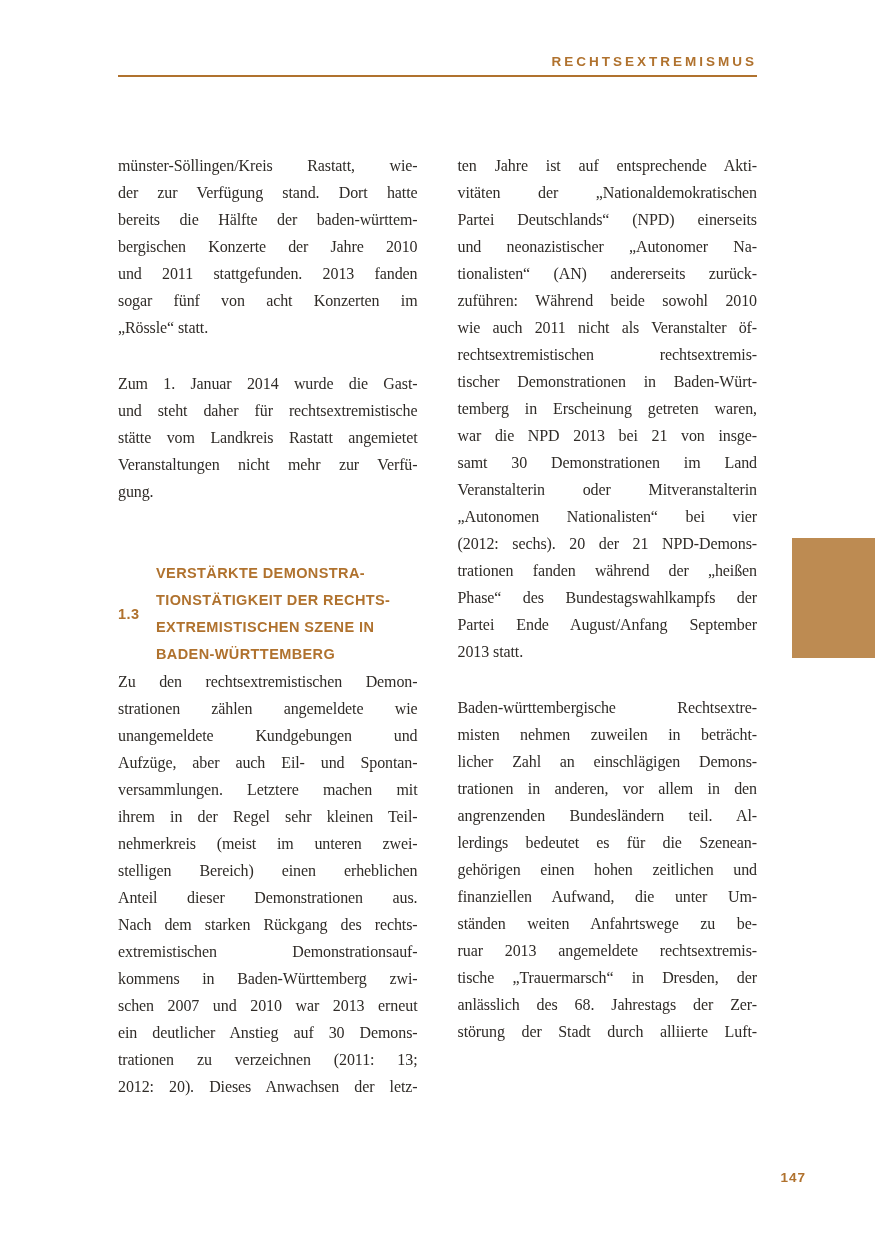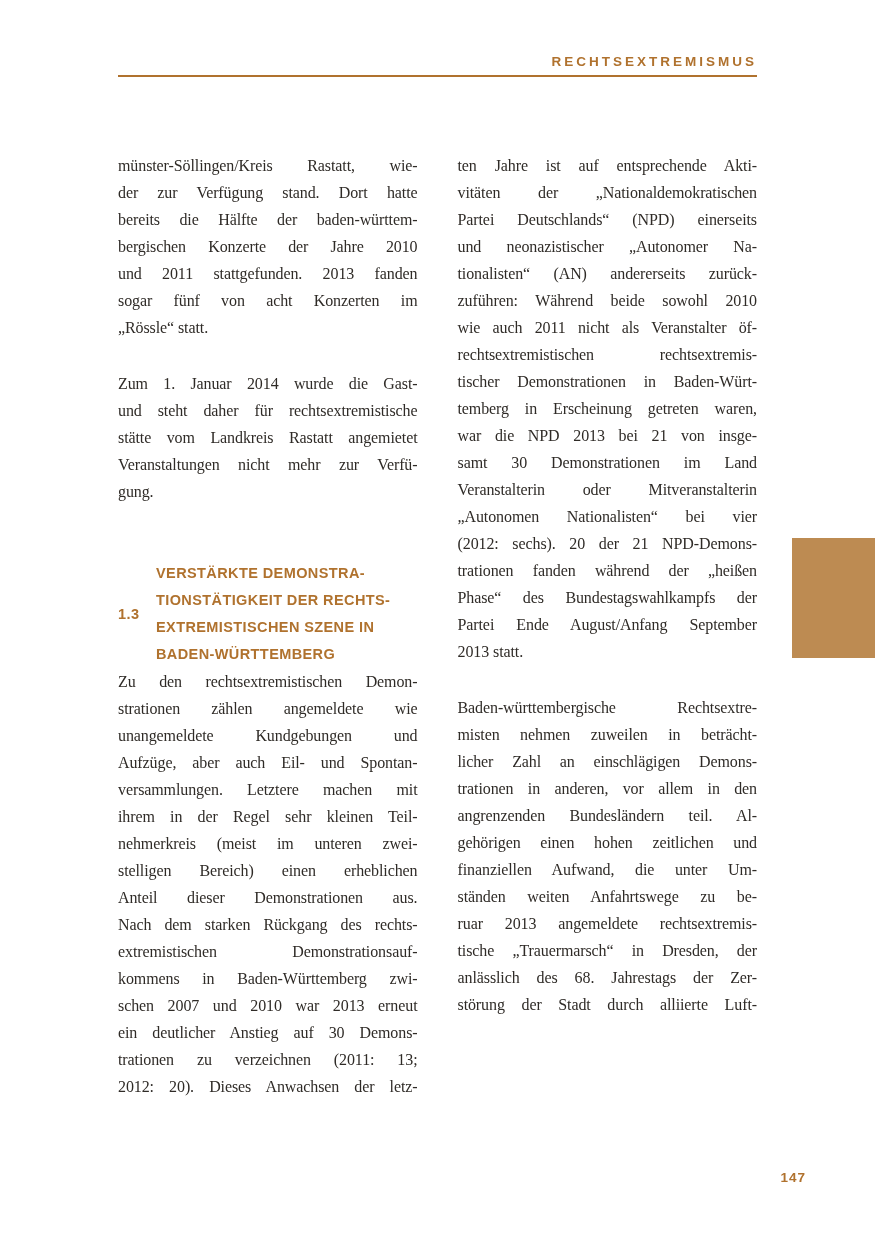--- a/index.html
+++ b/index.html
@@ -171,20 +171,21 @@
           <div class="line">Phase“ des Bundestagswahlkampfs der</div>
           <div class="line">Partei Ende August/Anfang September</div>
           <div class="line final">2013 statt.</div>
         </div>
         <div class="para body">
           <div class="line">Baden-württembergische Rechtsextre-</div>
           <div class="line">misten nehmen zuweilen in beträcht-</div>
           <div class="line">licher Zahl an einschlägigen Demons-</div>
           <div class="line">trationen in anderen, vor allem in den</div>
           <div class="line">angrenzenden Bundesländern teil. Al-</div>
+          <div class="line">lerdings bedeutet es für die Szenean-</div>
           <div class="line">gehörigen einen hohen zeitlichen und</div>
           <div class="line">finanziellen Aufwand, die unter Um-</div>
           <div class="line">ständen weiten Anfahrtswege zu be-</div>
           <div class="line">ruar 2013 angemeldete rechtsextremis-</div>
           <div class="line">tische „Trauermarsch“ in Dresden, der</div>
           <div class="line">anlässlich des 68. Jahrestags der Zer-</div>
           <div class="line">störung der Stadt durch alliierte Luft-</div>
         </div>
       </section>
   </main>

